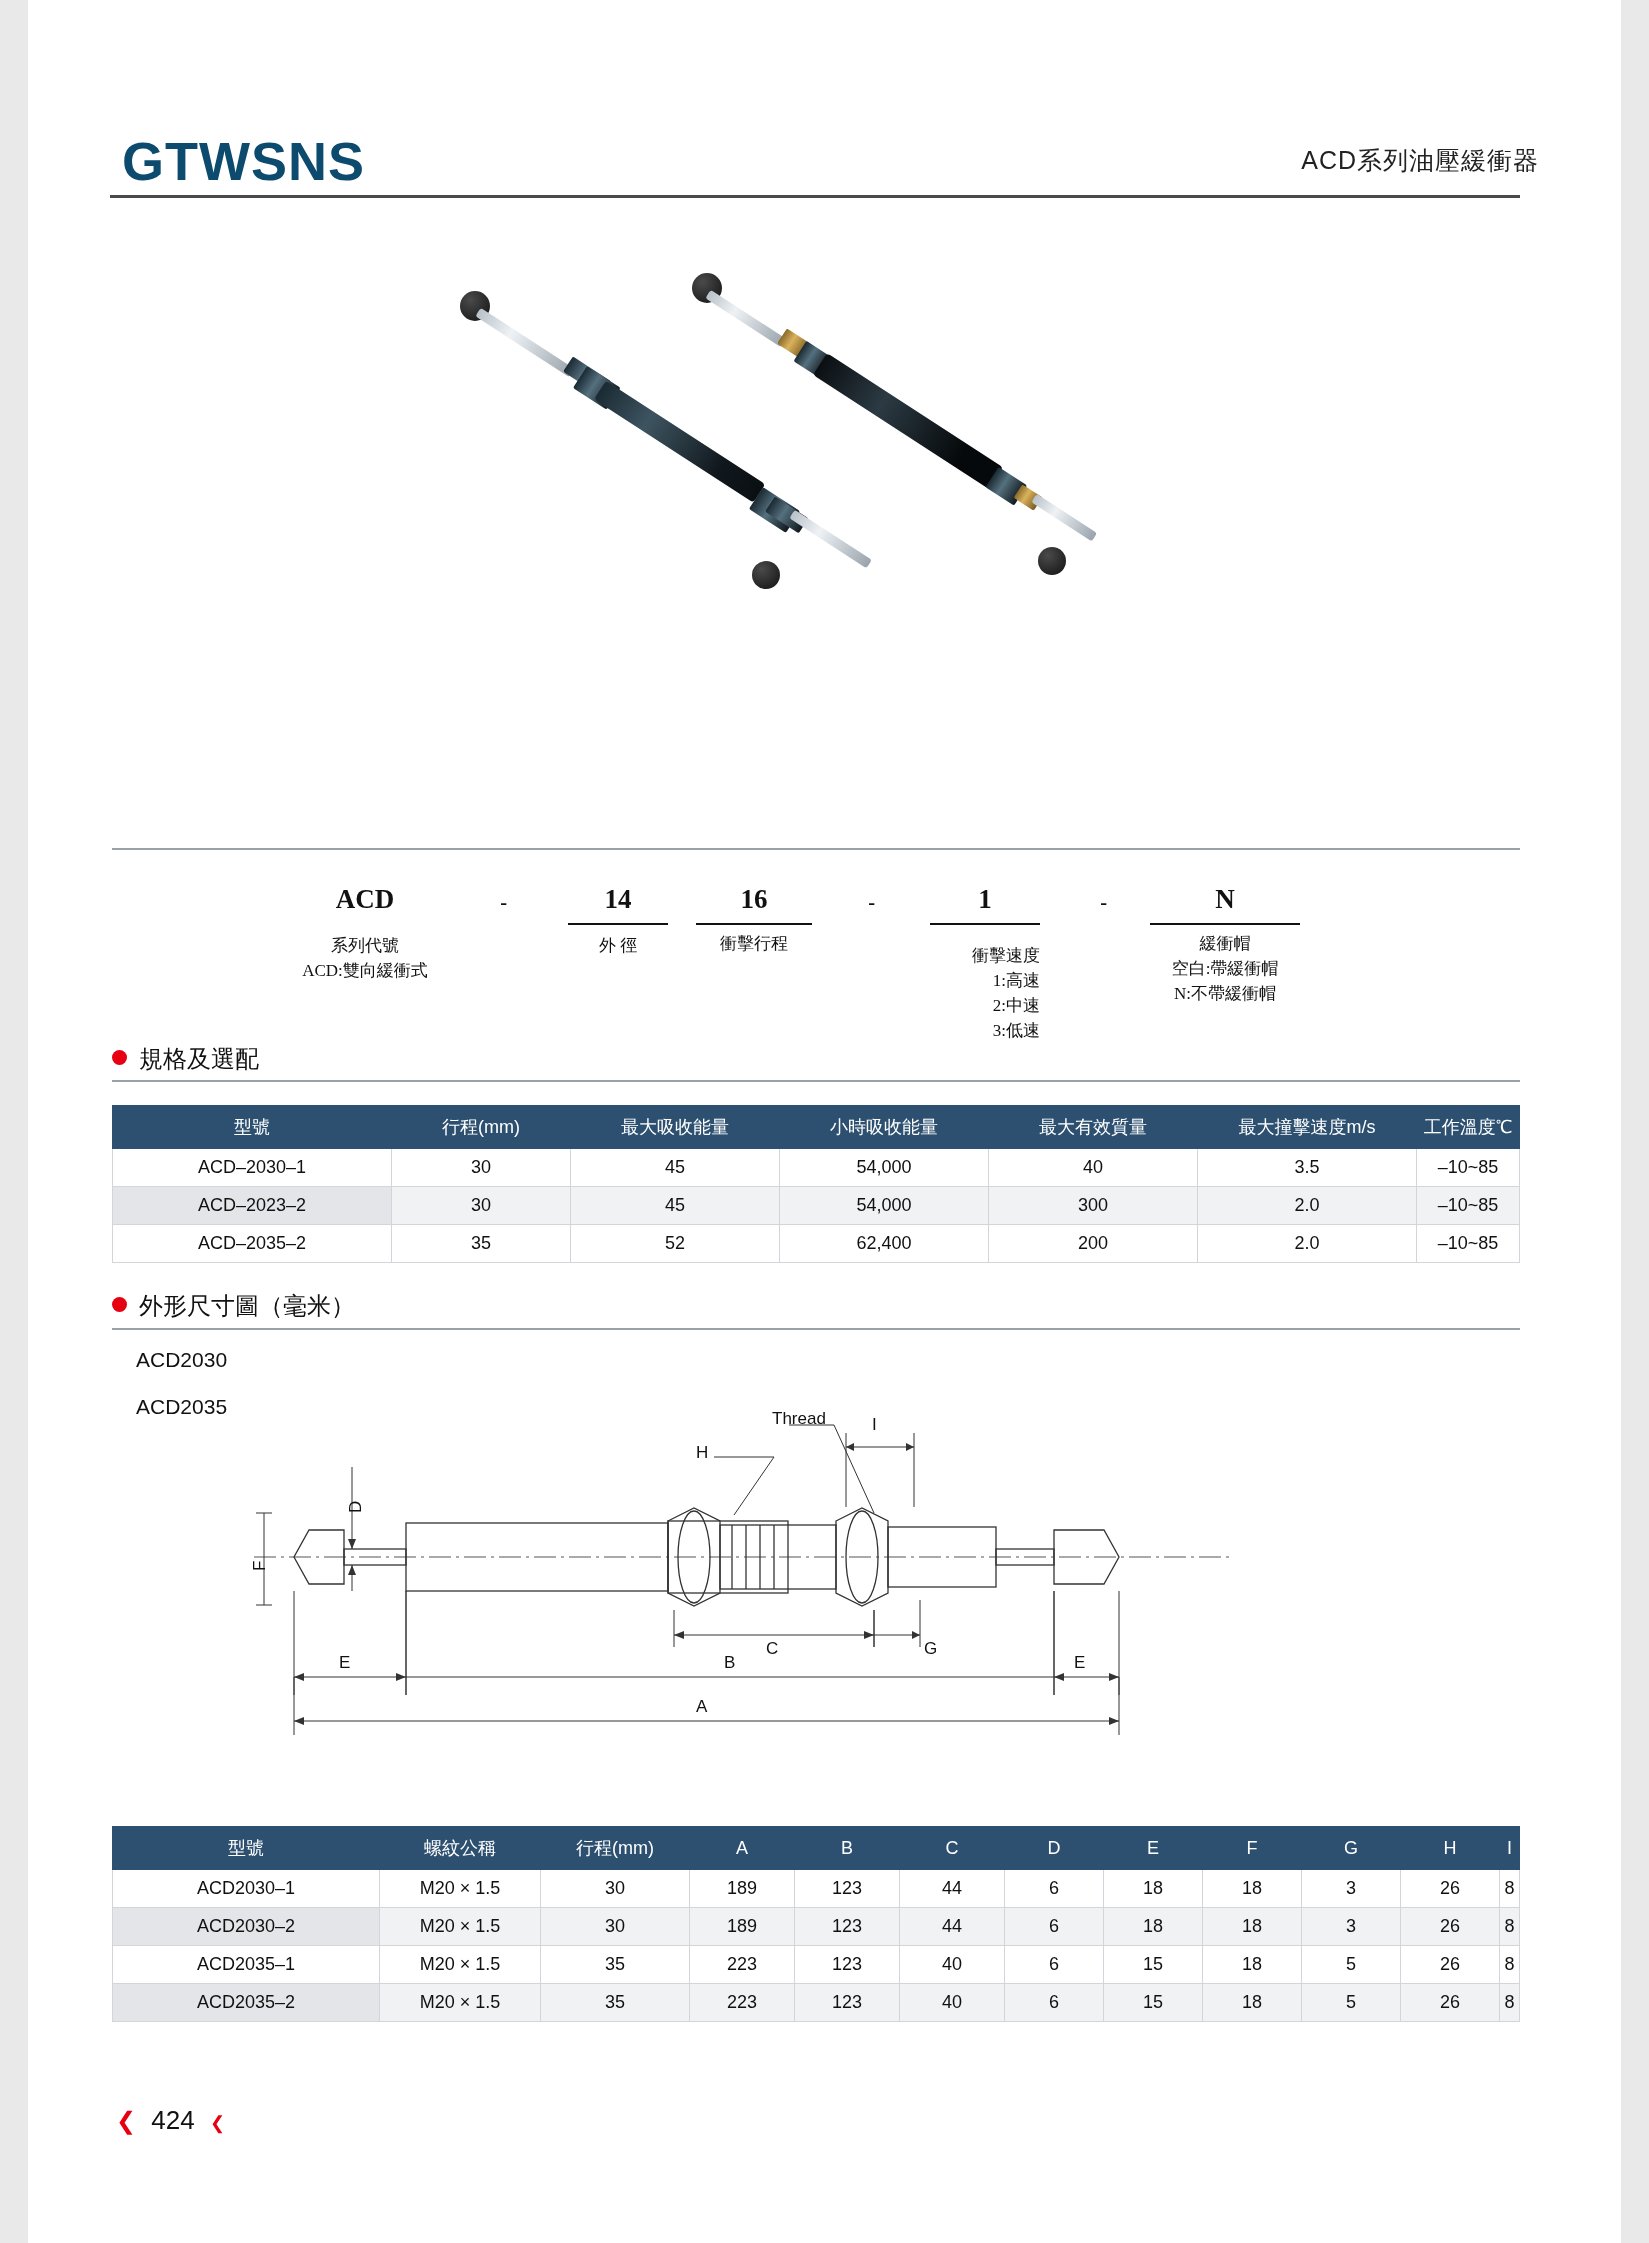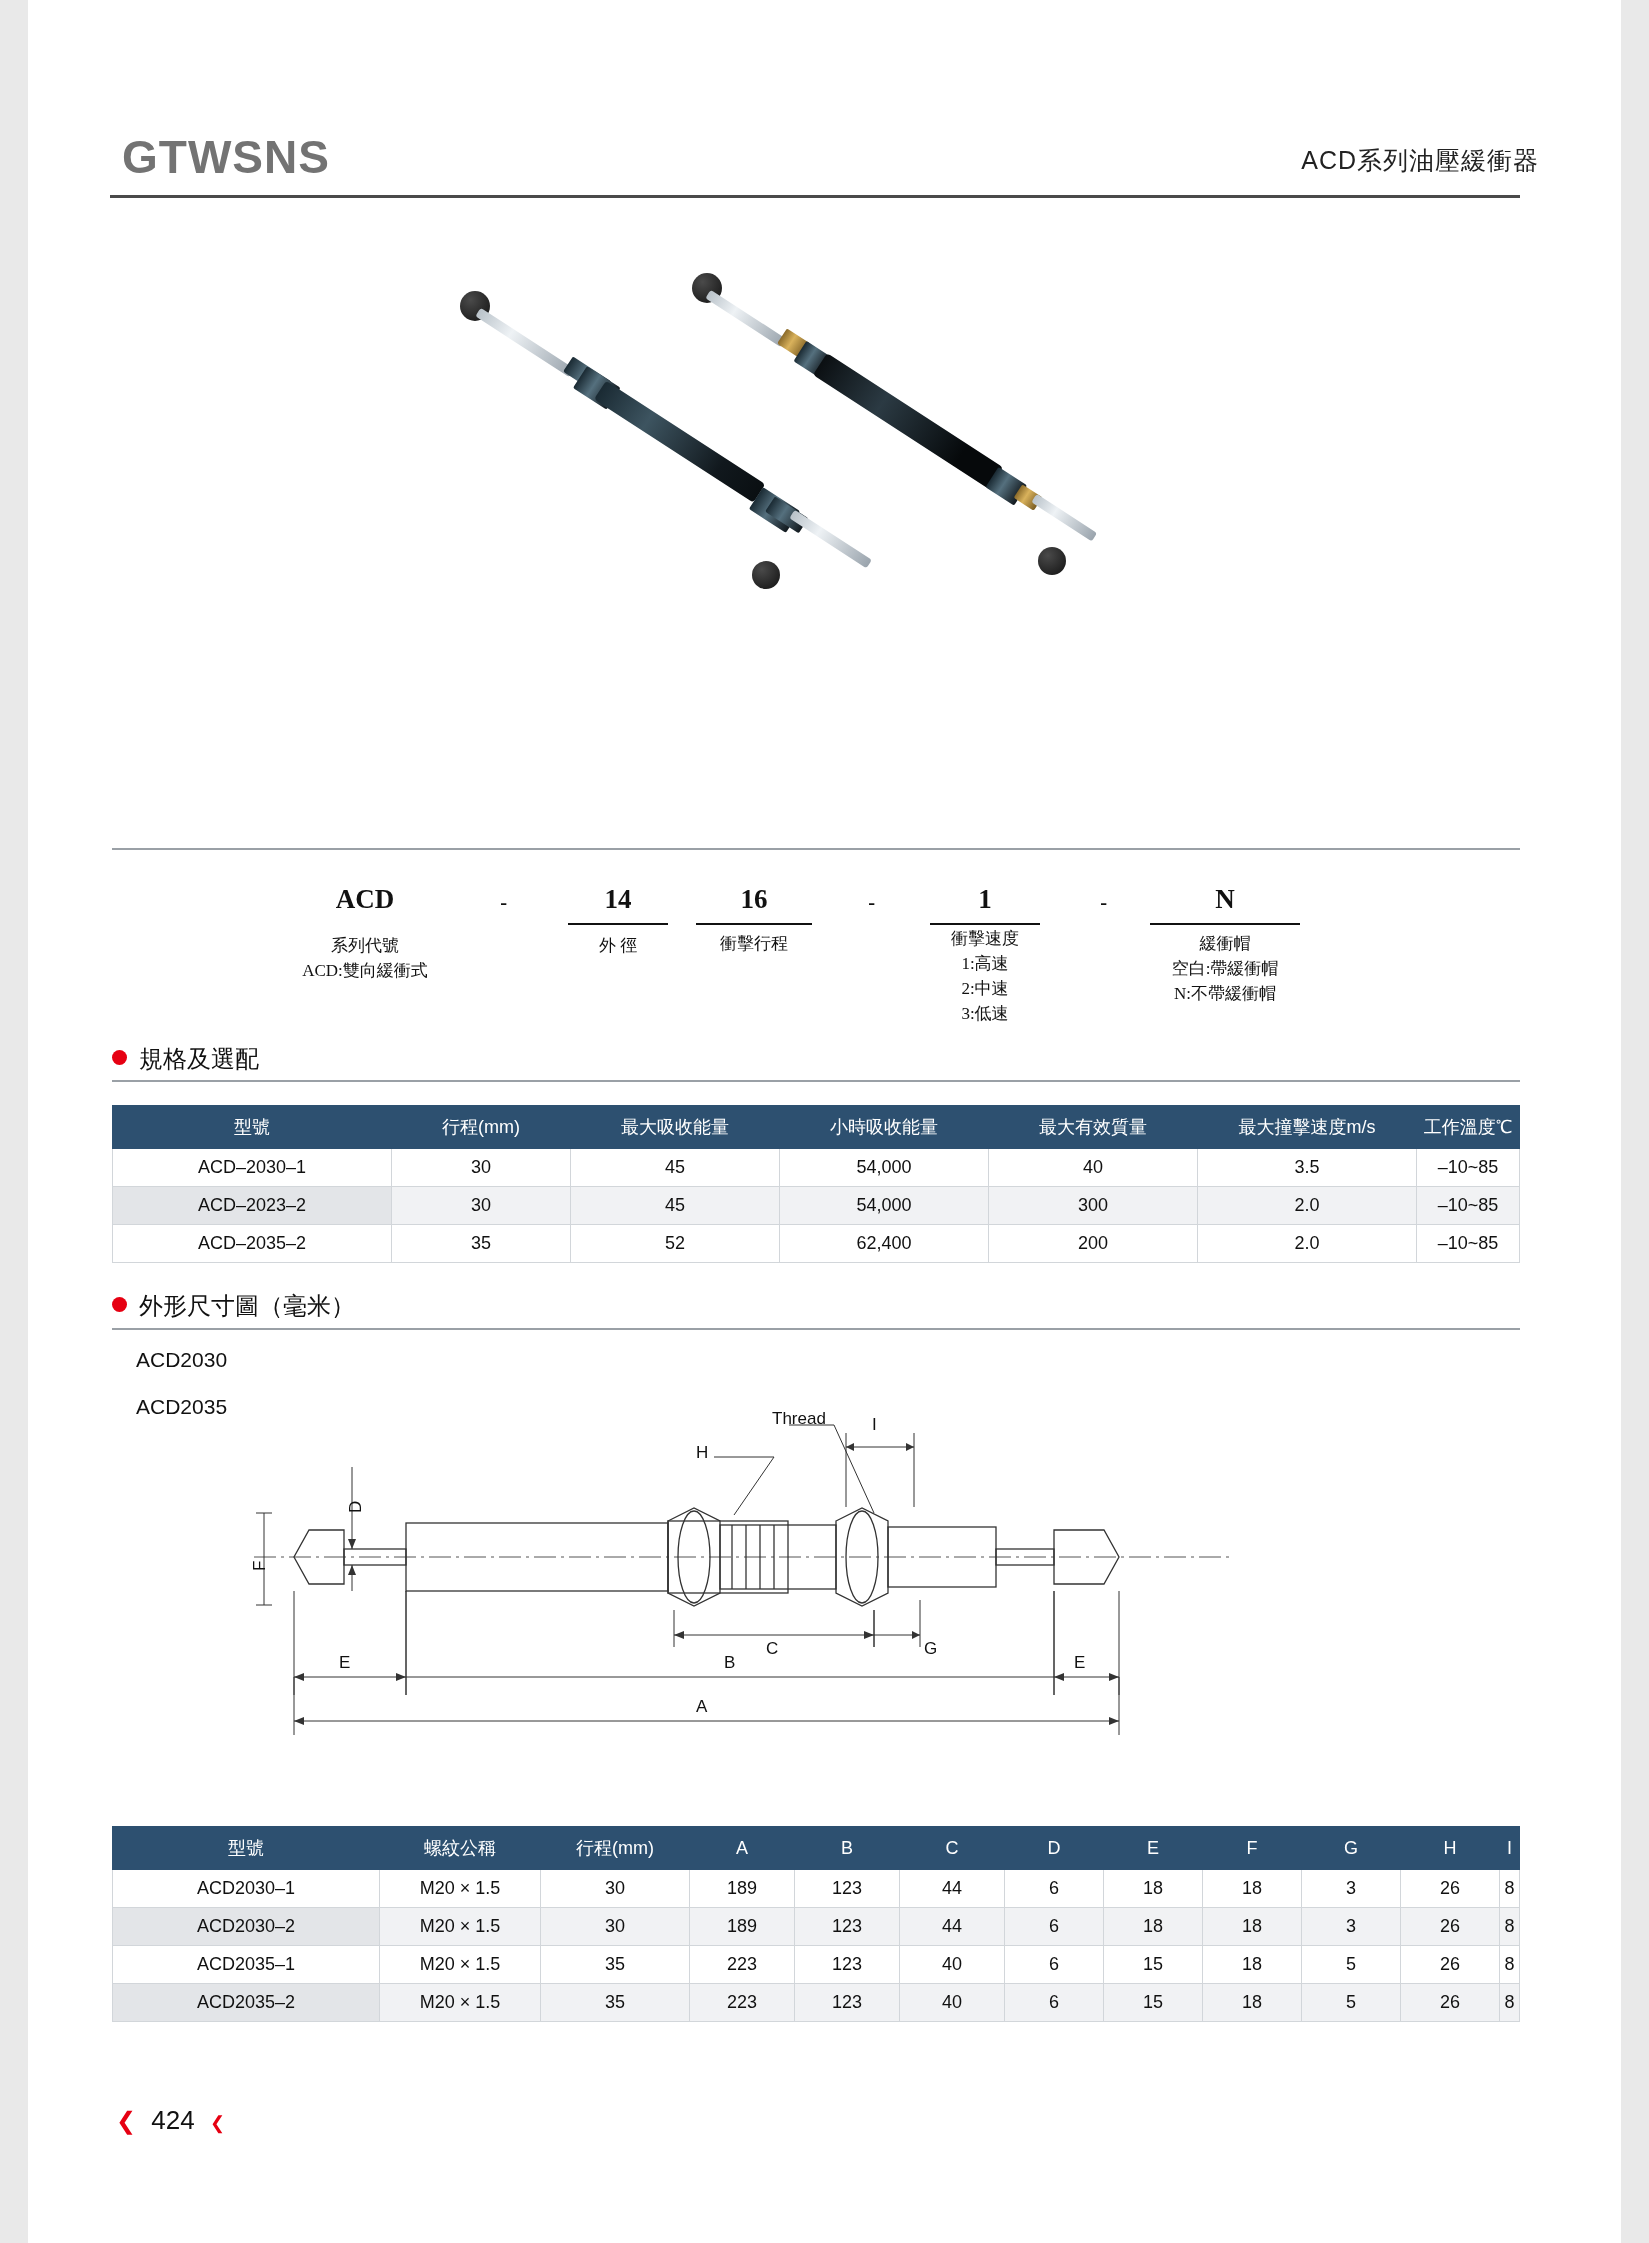--- a/index.html
+++ b/index.html
@@ -17,21 +17,21 @@
   }
   
   .edge-left{position:absolute;left:0;top:0;width:28px;height:2243px;background:#e9e9e9;}
   .edge-right{position:absolute;right:0;top:0;width:28px;height:2243px;background:#e9e9e9;}
 
   .content{position:absolute;left:100px;top:0;width:1449px;height:2243px;}
 
   
   .brand{
     position:absolute;left:22px;top:130px;
-    font-size:46px;font-weight:bold;color:#737373;
+    font-size:54px;font-weight:bold;color:#0c4a6e;
     letter-spacing:1px;font-family:"Liberation Sans", sans-serif;
   }
   .header-title{
     position:absolute;right:10px;top:144px;
     font-size:25px;color:#222;letter-spacing:1px;
   }
   .header-rule{
     position:absolute;left:10px;top:195px;width:1410px;height:3px;background:#4a4a4a;
   }
 
@@ -149,21 +149,21 @@
 
       <div class="code-row" style="left:596px;top:884px;width:116px;">
         <div class="code-main u">16</div>
         <div class="code-sub" style="white-space:pre-line;margin-top:6px;">衝擊行程</div>
       </div>
 
       <div class="code-dash" style="position:absolute;left:768px;top:890px;">-</div>
 
       <div class="code-row" style="left:830px;top:884px;width:110px;">
         <div class="code-main u">1</div>
-        <div class="code-sub" style="white-space:pre-line;margin-top:1px;text-align:center;">衝擊速度
+        <div class="code-sub" style="white-space:pre-line;margin-top:18px;text-align:right;">衝擊速度
 1:高速
 2:中速
 3:低速</div>
       </div>
 
       <div class="code-dash" style="position:absolute;left:1000px;top:890px;">-</div>
 
       <div class="code-row" style="left:1050px;top:884px;width:150px;">
         <div class="code-main u">N</div>
         <div class="code-sub" style="white-space:pre-line;margin-top:6px;">緩衝帽

